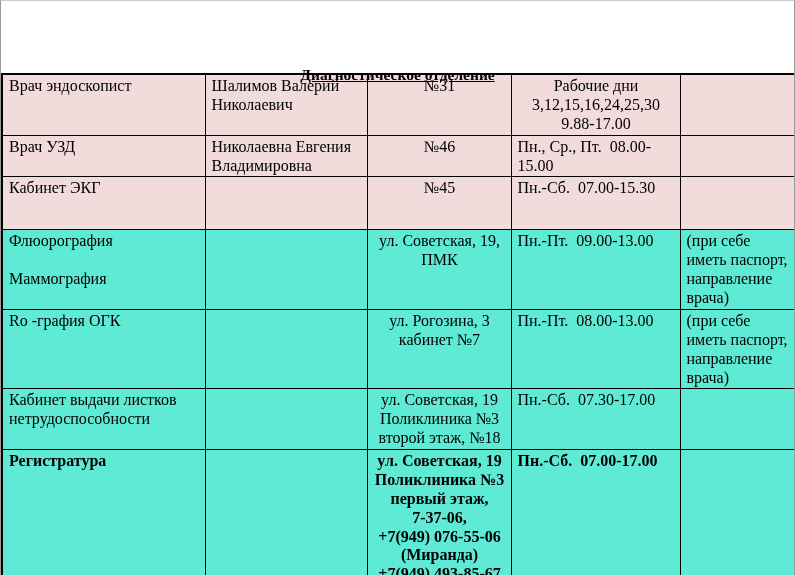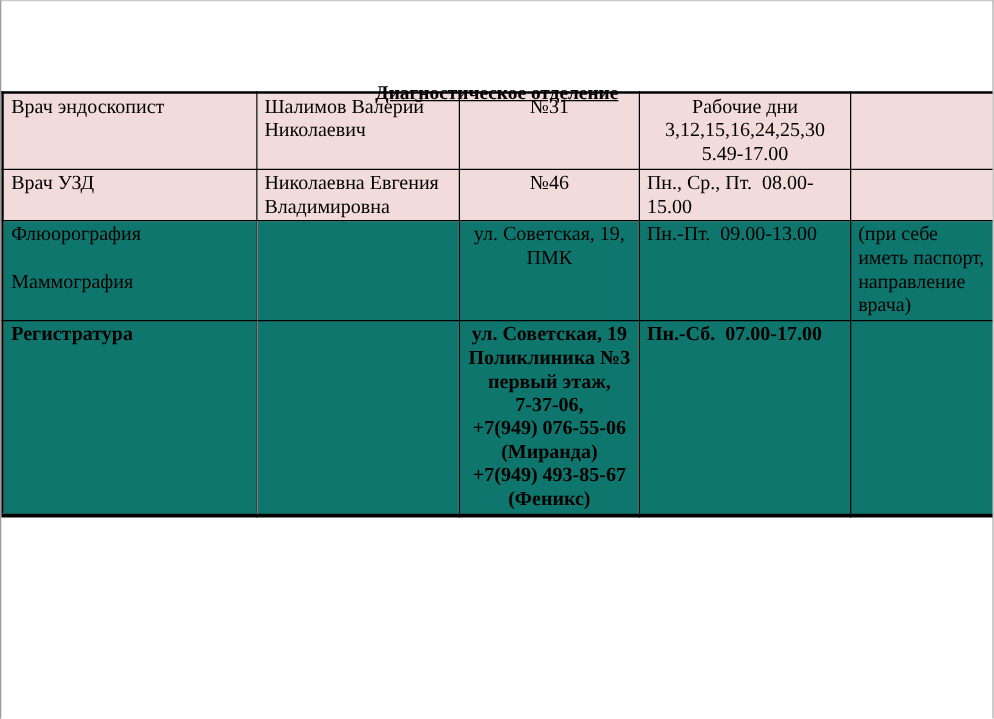--- a/index.html
+++ b/index.html
@@ -40,21 +40,21 @@
     border: 1px solid #000;
     vertical-align: top;
     font-size: 16px;
     line-height: 1.18;
     padding: 2px 5px 1px 6px;
     white-space: pre-wrap;
     word-wrap: break-word;
     overflow: hidden;
   }
   tr.pink td  { background: #f2dbdb; }
-  tr.plain td { background: #0f766e; }
+  tr.plain td { background: #5eead4; }
   td.center { text-align: center; padding-left: 3px; padding-right: 3px; }
   td.left   { text-align: left; }
   tr.bold-row td { font-weight: bold; }
 </style>
 </head>
 <body>
 
 <div class="page">
 
   <div class="title">Диагностическое отделение</div>
@@ -67,39 +67,63 @@
       <col style="width:169px">
       <col style="width:115px">
     </colgroup>
     <tbody>
       <tr class="pink" style="height:55px">
         <td class="left">Врач эндоскопист</td>
         <td class="left">Шалимов Валерий Николаевич</td>
         <td class="center">№31</td>
         <td class="center">Рабочие дни
 3,12,15,16,24,25,30
-5.49-17.00</td>
+9.88-17.00</td>
         <td class="left"></td>
       </tr>
       <tr class="pink" style="height:33px">
         <td class="left">Врач УЗД</td>
         <td class="left">Николаевна Евгения Владимировна</td>
         <td class="center">№46</td>
         <td class="left">Пн., Ср., Пт.  08.00-15.00</td>
+        <td class="left"></td>
+      </tr>
+      <tr class="pink" style="height:53px">
+        <td class="left">Кабинет ЭКГ</td>
+        <td class="left"></td>
+        <td class="center">№45</td>
+        <td class="left">Пн.-Сб.  07.00-15.30</td>
         <td class="left"></td>
       </tr>
       <tr class="plain" style="height:64px">
         <td class="left">Флюорография
 
 Маммография</td>
         <td class="left"></td>
         <td class="center">ул. Советская, 19,
 ПМК</td>
         <td class="left">Пн.-Пт.  09.00-13.00</td>
         <td class="left">(при себе иметь паспорт, направление врача)</td>
+      </tr>
+      <tr class="plain" style="height:70px">
+        <td class="left">Ro -графия ОГК</td>
+        <td class="left"></td>
+        <td class="center">ул. Рогозина, 3
+кабинет №7</td>
+        <td class="left">Пн.-Пт.  08.00-13.00</td>
+        <td class="left">(при себе иметь паспорт, направление врача)</td>
+      </tr>
+      <tr class="plain" style="height:49px">
+        <td class="left">Кабинет выдачи листков нетрудоспособности</td>
+        <td class="left"></td>
+        <td class="center">ул. Советская, 19
+Поликлиника №3
+второй этаж, №18</td>
+        <td class="left">Пн.-Сб.  07.30-17.00</td>
+        <td class="left"></td>
       </tr>
       <tr class="plain bold-row" style="height:137px">
         <td class="left">Регистратура</td>
         <td class="left"></td>
         <td class="center">ул. Советская, 19
 Поликлиника №3
 первый этаж,
 7-37-06,
 +7(949) 076-55-06
 (Миранда)

